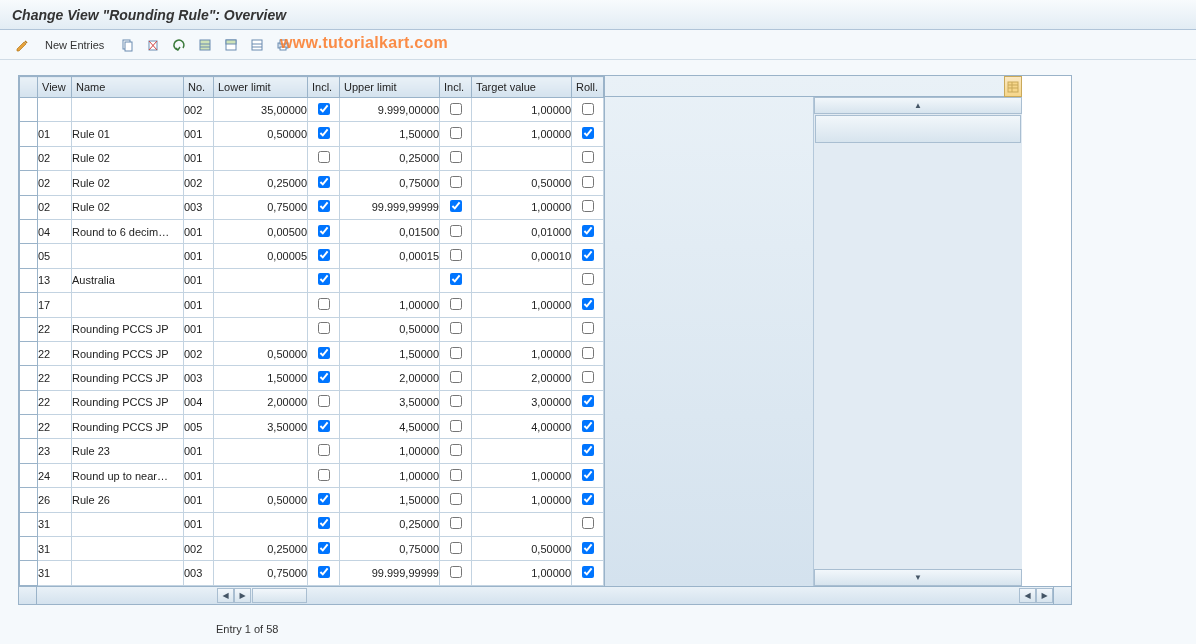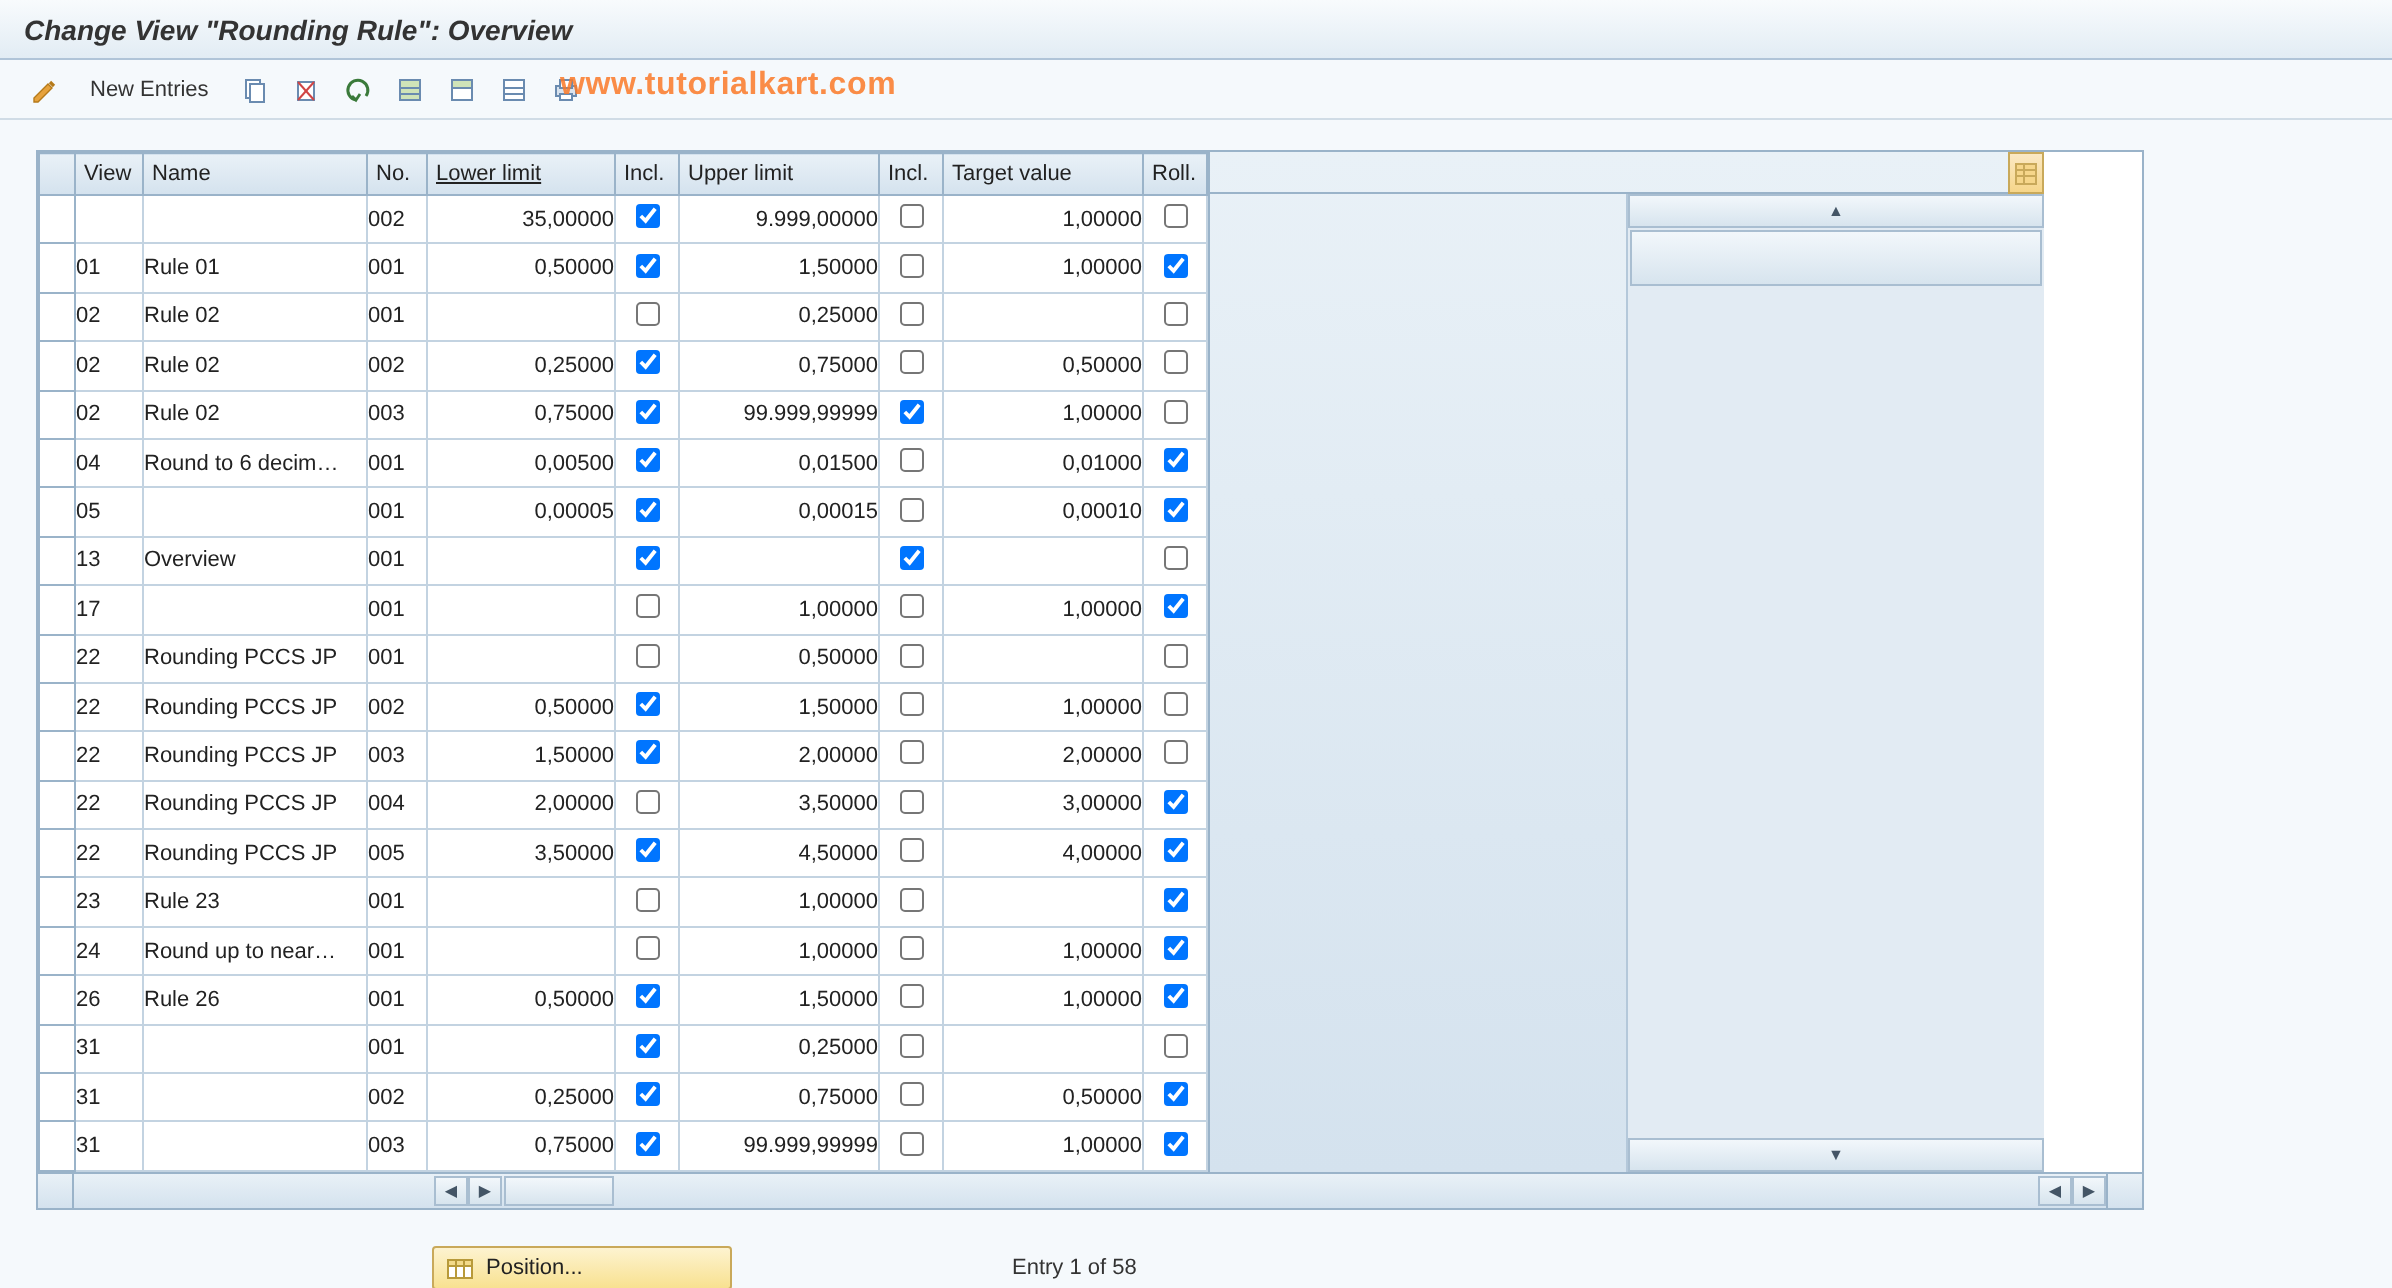--- a/index.html
+++ b/index.html
@@ -107,21 +107,21 @@
     background:#fff;
   }
   .row-selector {
     width: 18px;
     background: linear-gradient(to bottom,#e9f1f7,#d4e2ee);
     border:1px solid #9ab3c9 !important;
   }
   .col-rorul { width: 34px; }
   .col-name { width: 112px; }
   .col-no { width: 30px; }
-  .col-lower { width: 94px; text-decoration: underline; }
+  .col-lower { width: 94px; }
   .col-incl1 { width: 32px; }
   .col-upper { width: 100px; }
   .col-incl2 { width: 32px; }
   .col-target { width: 100px; margin-left: 36px; }
   .col-roll { width: 32px; }
   .cell-num { text-align: right; padding-right:4px; font-size:11px; color:#222;}
   .cell-txt { text-align: left; padding-left:4px; font-size:11px; color:#222; white-space:nowrap; overflow:hidden;}
   .cell-center { text-align:center; }
   .chk {
     width:12px; height:12px; cursor:pointer;
@@ -361,21 +361,21 @@
     <td class="cell-num">0,00005</td>
     <td class="cell-center"><input type="checkbox" class="chk" checked="" style=""></td>
     <td class="cell-num">0,00015</td>
     <td class="cell-center"><input type="checkbox" class="chk" style=""></td>
     <td class="cell-num">0,00010</td>
     <td class="cell-center"><input type="checkbox" class="chk" checked="" style=""></td>
   </tr>
             <tr>
     <td class="row-selector"></td>
     <td class="cell-txt">13</td>
-    <td class="cell-txt">Overview</td>
+    <td class="cell-txt">Australia</td>
     <td class="cell-txt">001</td>
     <td class="cell-num"></td>
     <td class="cell-center"><input type="checkbox" class="chk" checked="" style=""></td>
     <td class="cell-num"></td>
     <td class="cell-center"><input type="checkbox" class="chk" checked="" style=""></td>
     <td class="cell-num"></td>
     <td class="cell-center"><input type="checkbox" class="chk" style=""></td>
   </tr>
             <tr>
     <td class="row-selector"></td>
@@ -556,24 +556,15 @@
       <div style="flex:1;"></div>
       <div class="hscroll-group">
         <div class="hscroll-btn">◀</div>
         <div class="hscroll-btn">▶</div>
       </div>
       <div style="width:18px;border-left:1px solid #9ab3c9;"></div>
     </div>
   </div>
 
   <div class="footer">
-    <div class="position-btn">
-      <svg width="14" height="14">
-          <rect x="1" y="3" width="12" height="9" fill="#fff" stroke="#b89a3a"></rect>
-          <rect x="1" y="3" width="12" height="3" fill="#f3da8a" stroke="#b89a3a"></rect>
-          <line x1="5" y1="3" x2="5" y2="12" stroke="#b89a3a"></line>
-          <line x1="9" y1="3" x2="9" y2="12" stroke="#b89a3a"></line>
-        </svg>
-      <span>Position...</span>
-    </div>
     <span class="entry-counter">Entry 1 of 58</span>
   </div>
 </div>
 
 </body></html>

